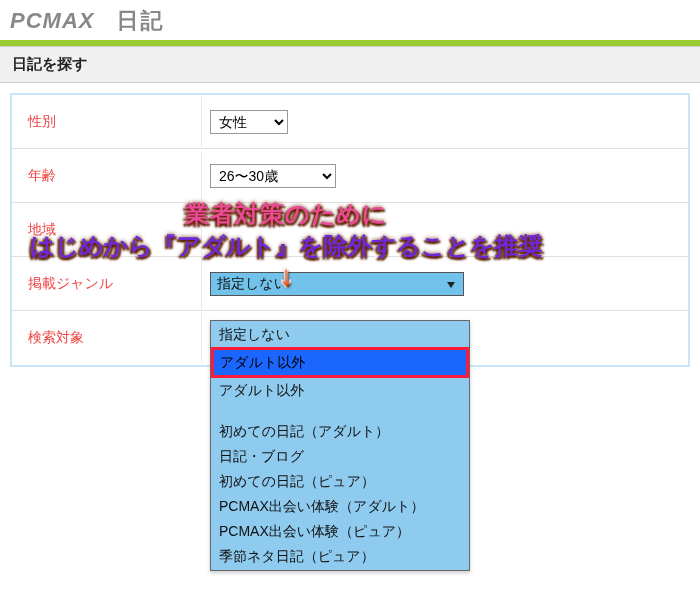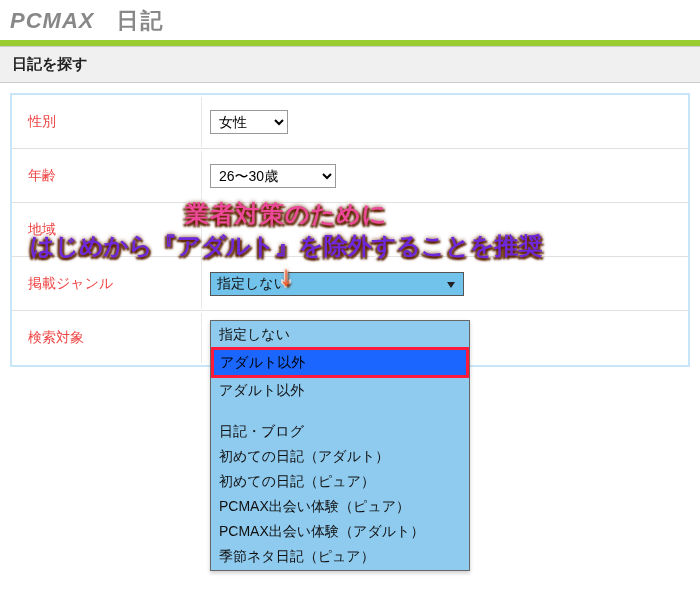--- a/index.html
+++ b/index.html
@@ -215,25 +215,25 @@
   </div>
 
 </div>
 
 <div class="dropdown-panel">
   <div class="dropdown-list" id="genre-list">
       <div class="dropdown-item">指定しない</div>
       <div class="dropdown-item highlight">アダルト以外</div>
       <div class="dropdown-item">アダルト以外</div>
       <div class="dropdown-gap"></div>
+      <div class="dropdown-item">初めての日記（アダルト）</div>
       <div class="dropdown-item">日記・ブログ</div>
-      <div class="dropdown-item">初めての日記（アダルト）</div>
       <div class="dropdown-item">初めての日記（ピュア）</div>
+      <div class="dropdown-item">PCMAX出会い体験（アダルト）</div>
       <div class="dropdown-item">PCMAX出会い体験（ピュア）</div>
-      <div class="dropdown-item">PCMAX出会い体験（アダルト）</div>
       <div class="dropdown-item">季節ネタ日記（ピュア）</div>
     </div>
 </div>
 
 <div class="annotation">
   <div class="line1">業者対策のために</div>
   <div class="line2">はじめから『アダルト』を除外することを推奨</div>
   <div class="arrow">↓</div>
 </div>
 

